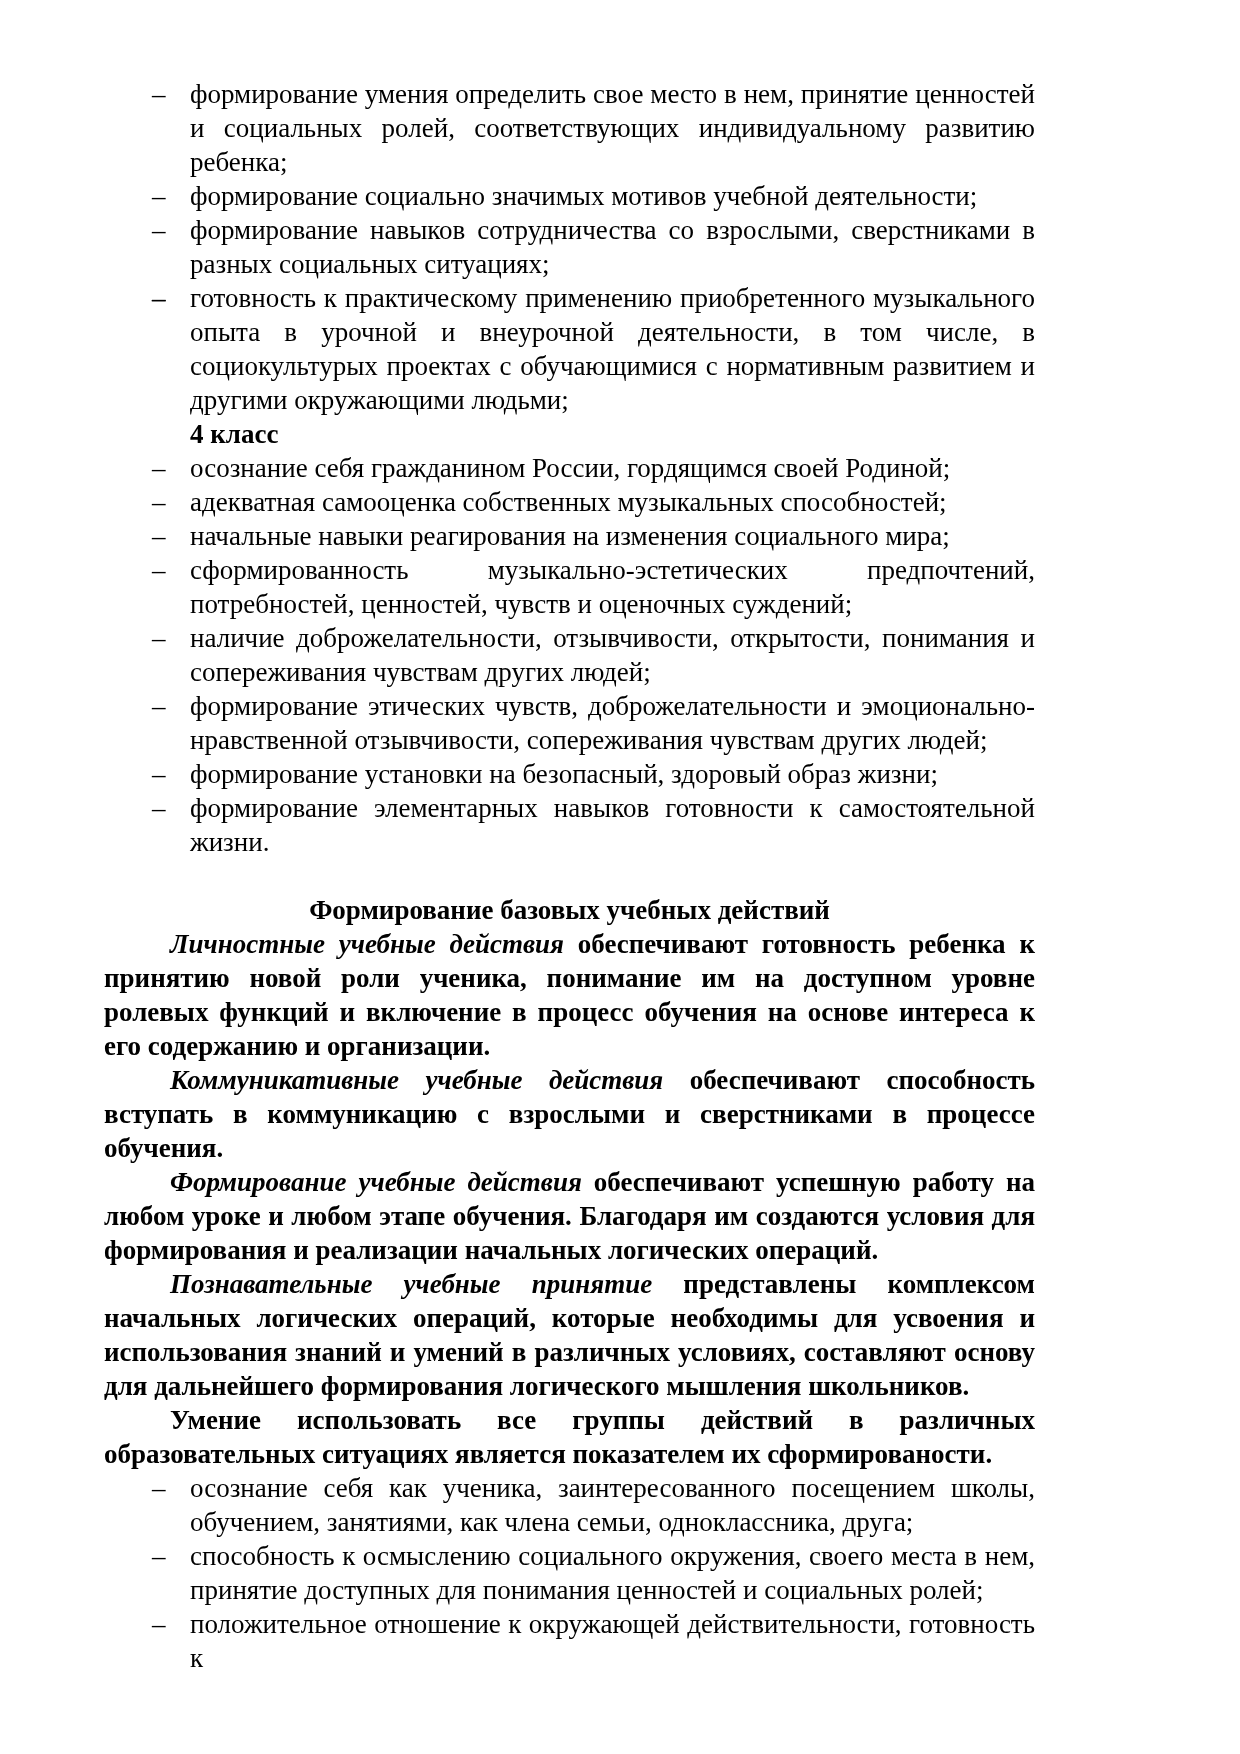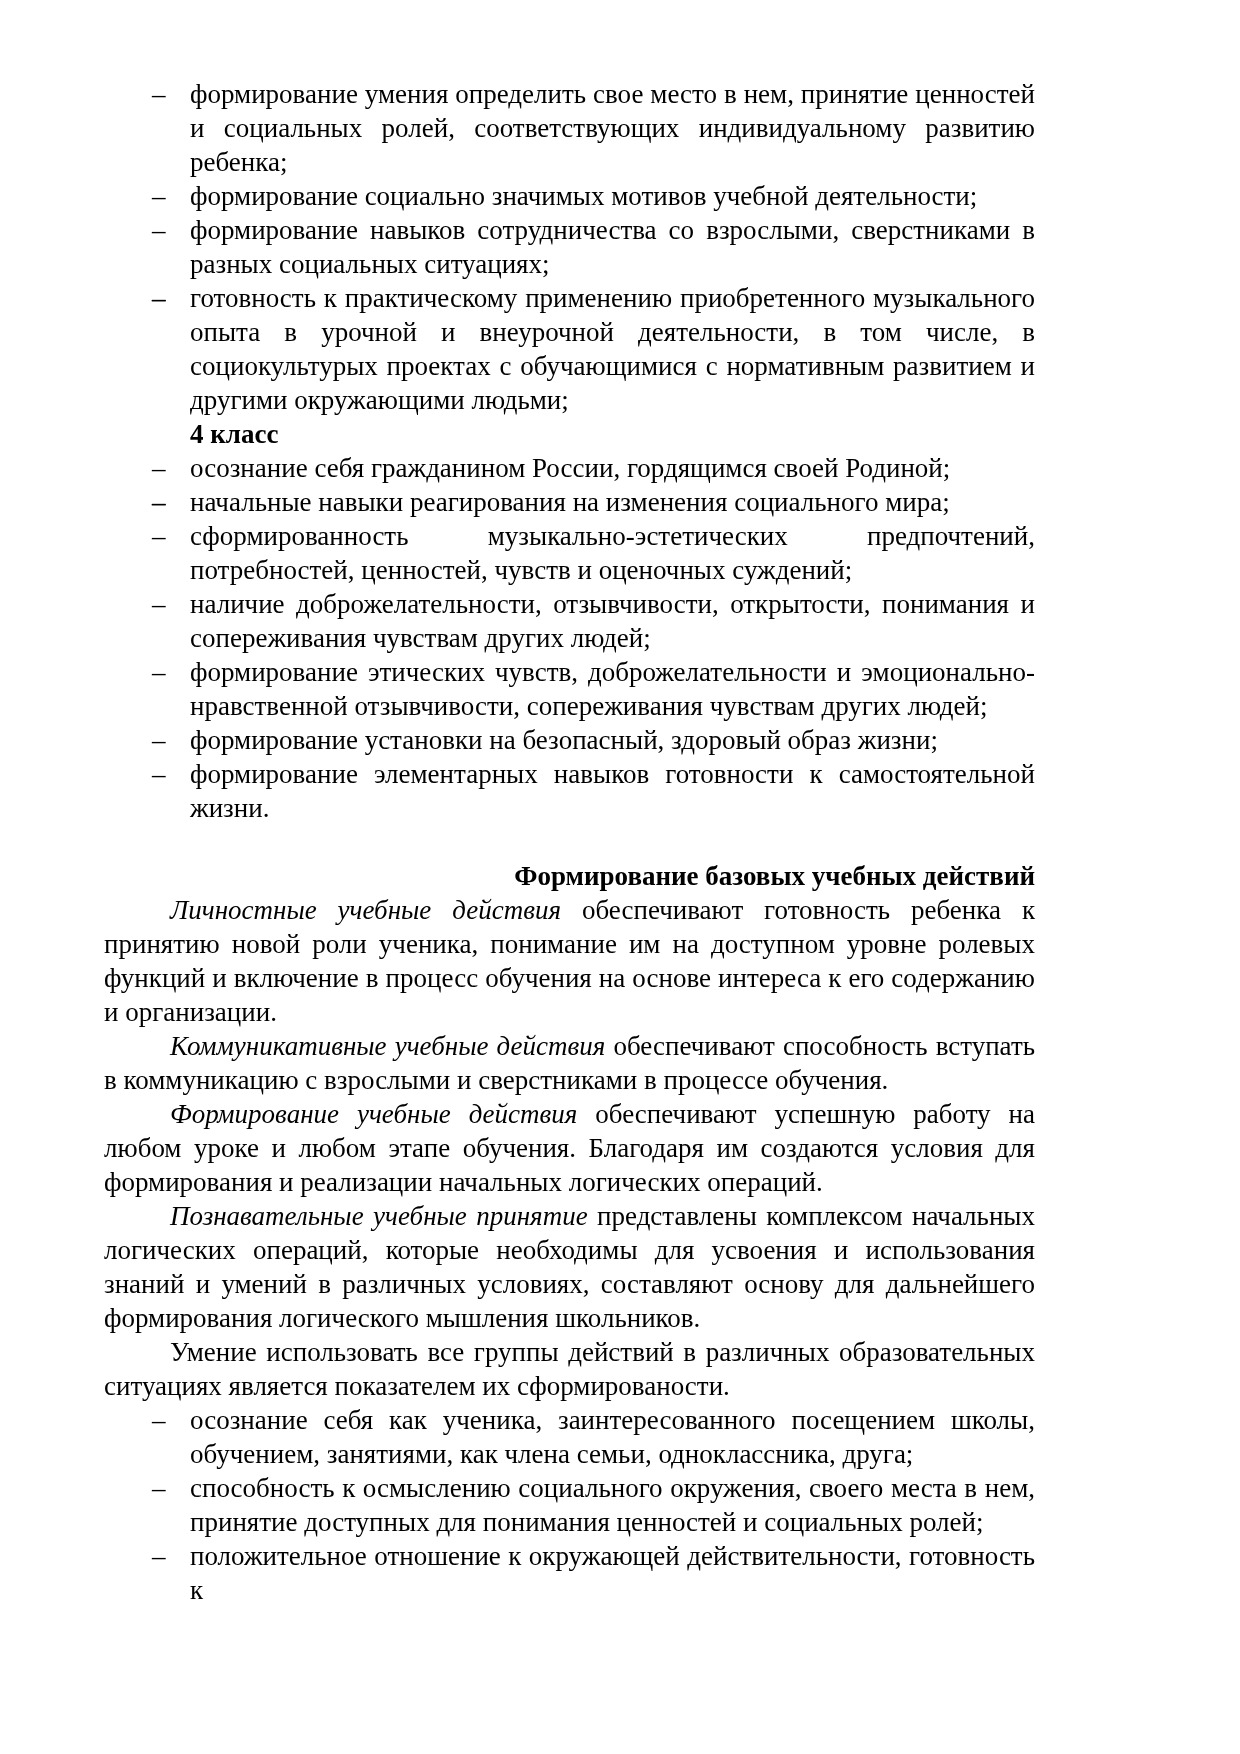--- a/index.html
+++ b/index.html
@@ -37,27 +37,28 @@
   }
   .force-justify {
     text-align-last: justify;
   }
   .bold-line {
     font-weight: bold;
     margin: 0 0 0 86px;
   }
   .section-heading {
     font-weight: bold;
-    text-align: right;
+    text-align: center;
     margin: 34px 0 0 0;
   }
   .para {
     margin: 0;
     text-indent: 66px;
     text-align: justify;
+    font-weight: bold;
   }
   .lead-italic {
     font-style: italic;
   }
 </style>
 </head>
 <body>
 
 <div class="page">
   <div class="content">
@@ -86,20 +87,21 @@
 
     <div class="bold-line">4 класс</div>
 
     <div class="bullet-list">
       <div class="li">
         <span class="marker">–</span>
         <span>осознание себя гражданином России, гордящимся своей Родиной;</span>
       </div>
       <div class="li">
         <span class="marker">–</span>
+        <span>адекватная самооценка собственных музыкальных способностей;</span>
       </div>
       <div class="li">
         <span class="marker">–</span>
         <span>начальные навыки реагирования на изменения социального мира;</span>
       </div>
       <div class="li">
         <span class="marker">–</span>
         <span>сформированность музыкально-эстетических предпочтений, потребностей, ценностей, чувств и оценочных суждений;</span>
       </div>
       <div class="li">

